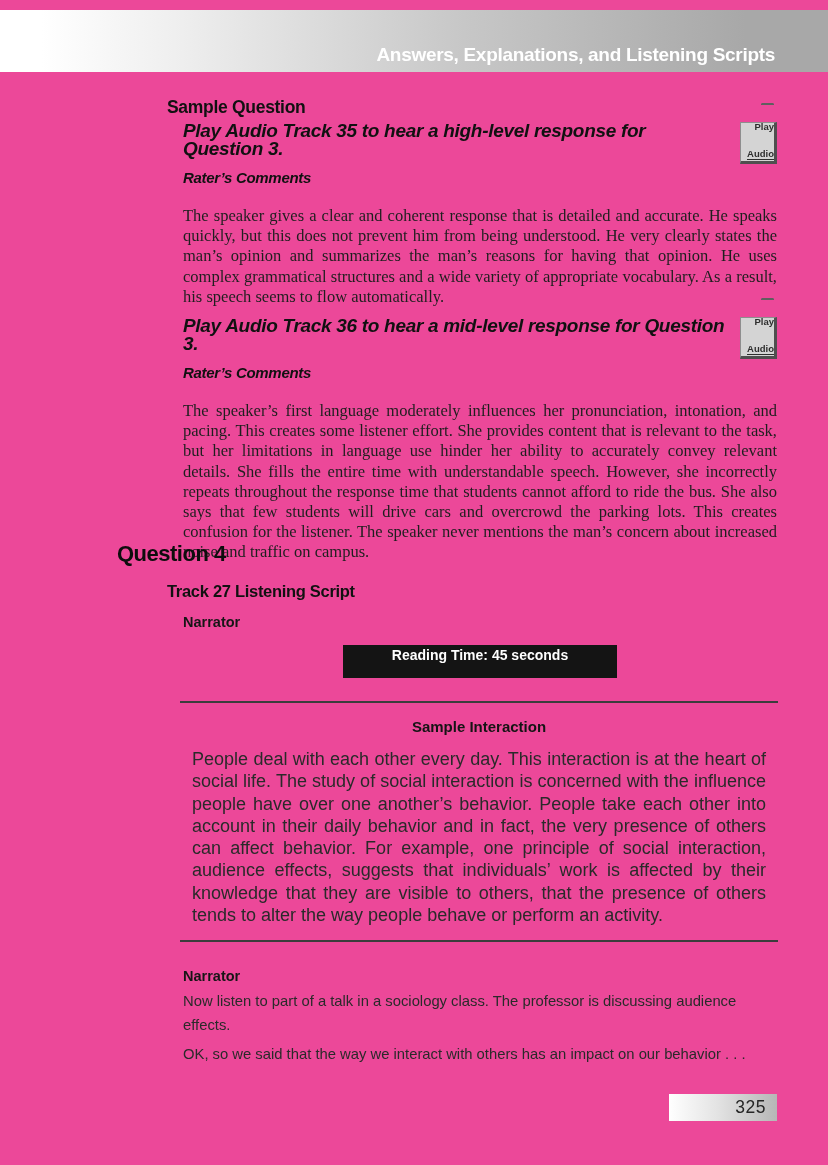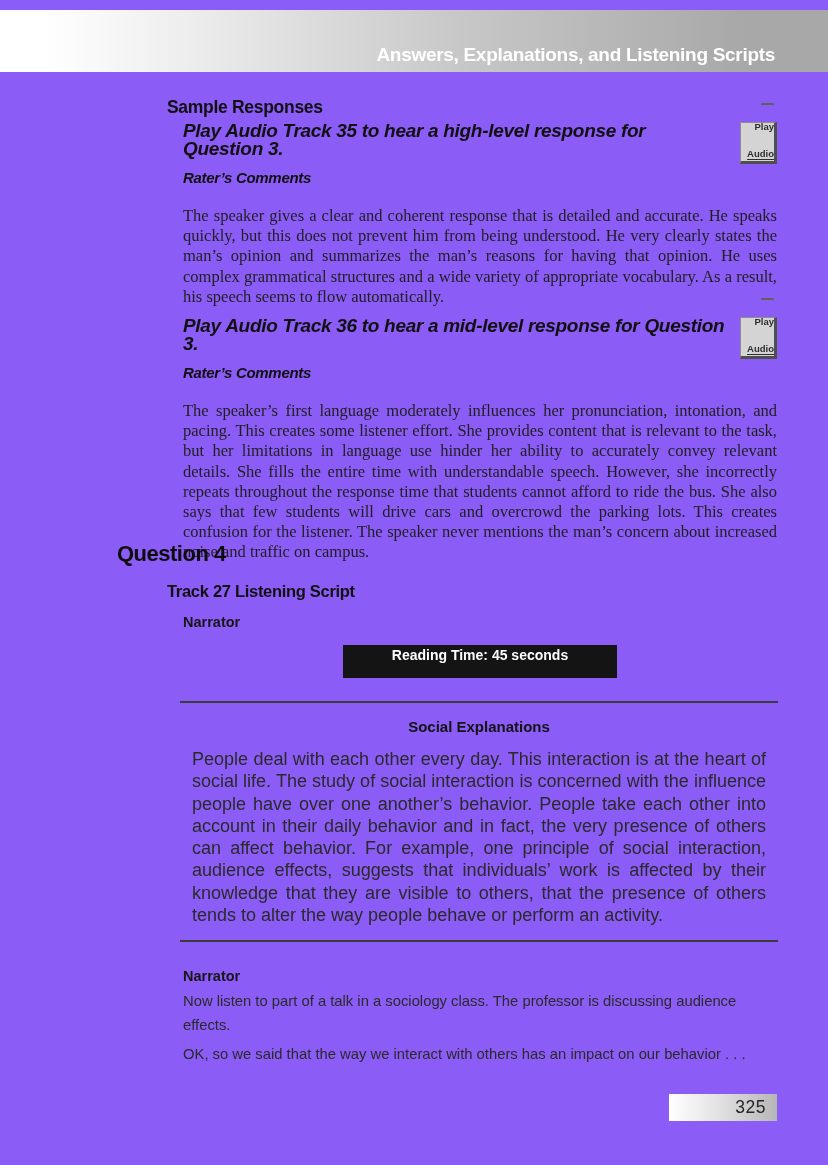--- a/index.html
+++ b/index.html
@@ -1,21 +1,21 @@
 <!DOCTYPE html>
 <html><head>
 <meta charset="utf-8">
 <style>
   * { margin: 0; padding: 0; box-sizing: border-box; }
   html, body { background: #ffffff; }
   .page {
     position: relative;
     width: 828px;
     height: 1165px;
-    background: #8b5cf6;
+    background: #ec4899;
     overflow: hidden;
     font-family: "Liberation Sans", sans-serif;
     color: #1c1c1c;
   }
 
   
   .header-bar {
     position: absolute;
     top: 10px; left: 0; right: 0;
     height: 62px;
@@ -153,21 +153,21 @@
 </head>
 <body>
 
 <div class="page">
 
   <div class="header-bar">
     <span class="header-title">Answers, Explanations, and Listening Scripts</span>
   </div>
 
   <div class="sample-section">
-    <div class="section-heading">Sample Responses</div>
+    <div class="section-heading">Sample Question</div>
 
     <div class="response-block">
       <div class="audio-row">
         <span class="audio-text">Play Audio Track 35 to hear a high-level response for Question 3.</span>
         <div class="audio-btn">
           <span class="headphones-icon"></span>
           <span class="audio-btn-line">Play</span>
           <span class="audio-btn-line underlined">Audio</span>
         </div>
       </div>
@@ -199,21 +199,21 @@
 
         <div class="speaker-block">
           <div class="speaker-label">Narrator</div>
         </div>
 
         <div class="badge-row">
           <div class="reading-badge">Reading Time: 45 seconds</div>
         </div>
 
         <div class="passage-box">
-          <div class="passage-title">Social Explanations</div>
+          <div class="passage-title">Sample Interaction</div>
           <div class="passage-text">People deal with each other every day. This interaction is at the heart of social life. The study of social interaction is concerned with the influence people have over one another’s behavior. People take each other into account in their daily behavior and in fact, the very presence of others can affect behavior. For example, one principle of social interaction, audience effects, suggests that individuals’ work is affected by their knowledge that they are visible to others, that the presence of others tends to alter the way people behave or perform an activity.</div>
         </div>
 
         <div class="speaker-block gap-lg">
           <div class="speaker-label">Narrator</div>
           <div class="speaker-text">Now listen to part of a talk in a sociology class. The professor is discussing audience effects.</div>
         </div>
 
         <div class="speaker-block">
           <div class="speaker-text">OK, so we said that the way we interact with others has an impact on our behavior . . .</div>

